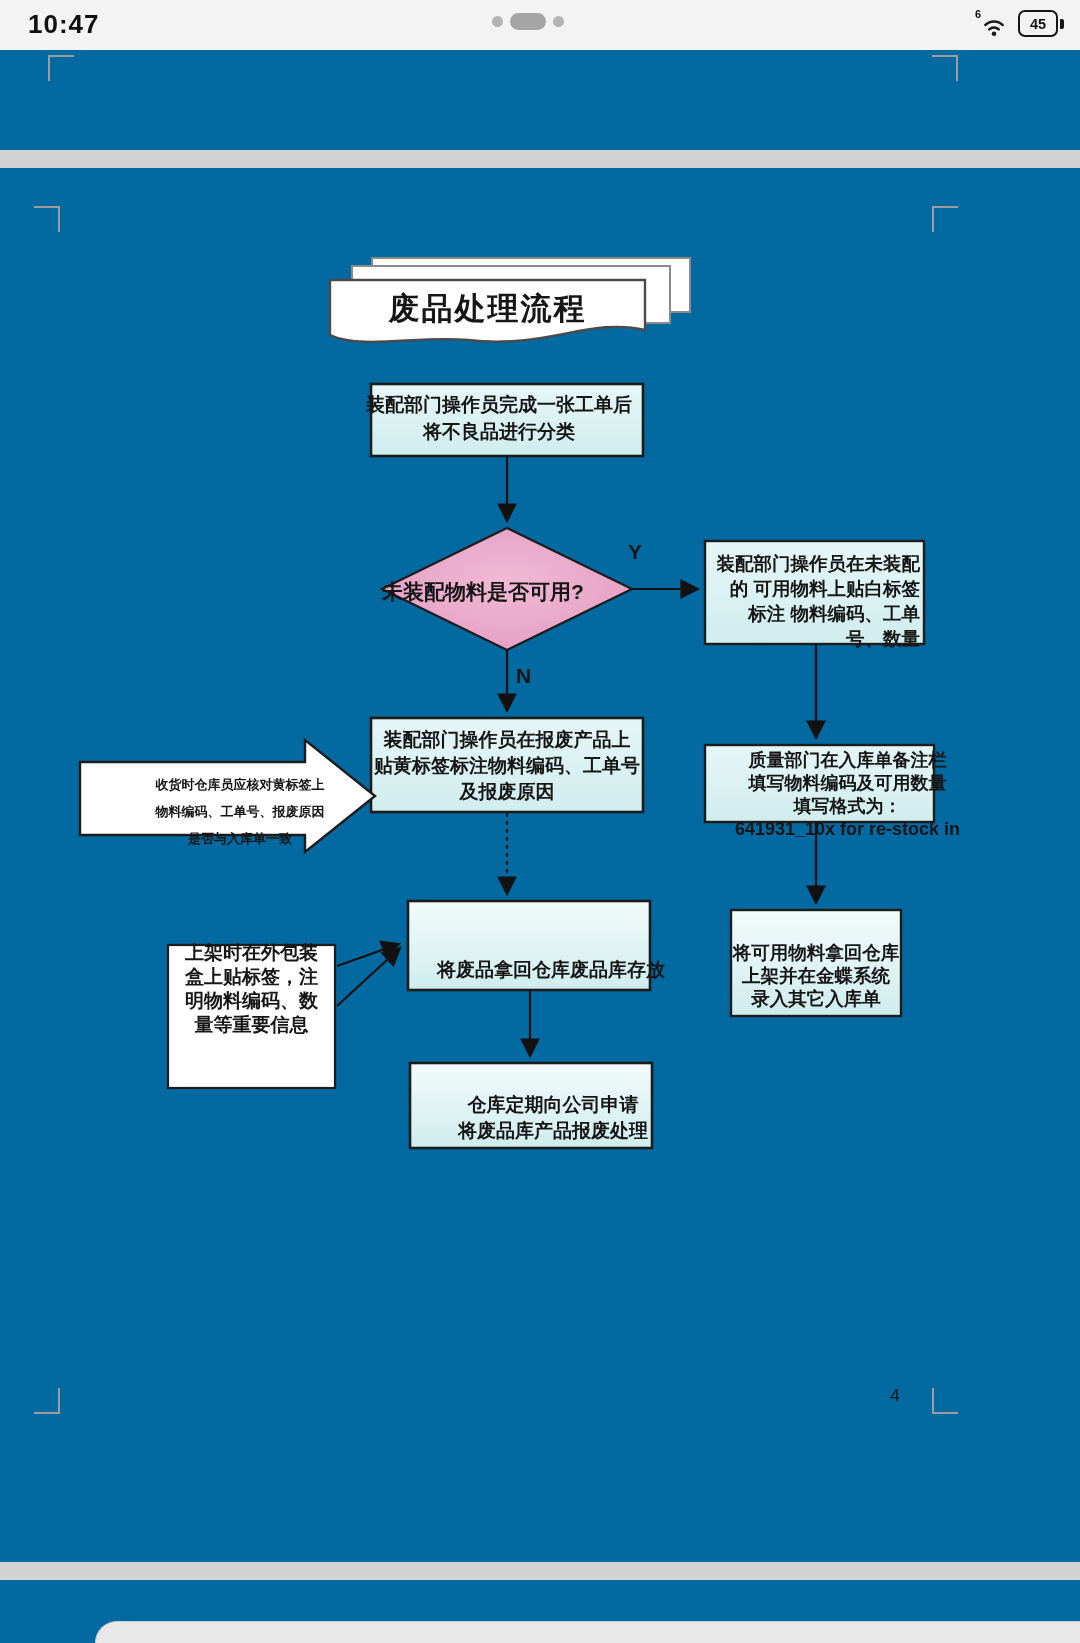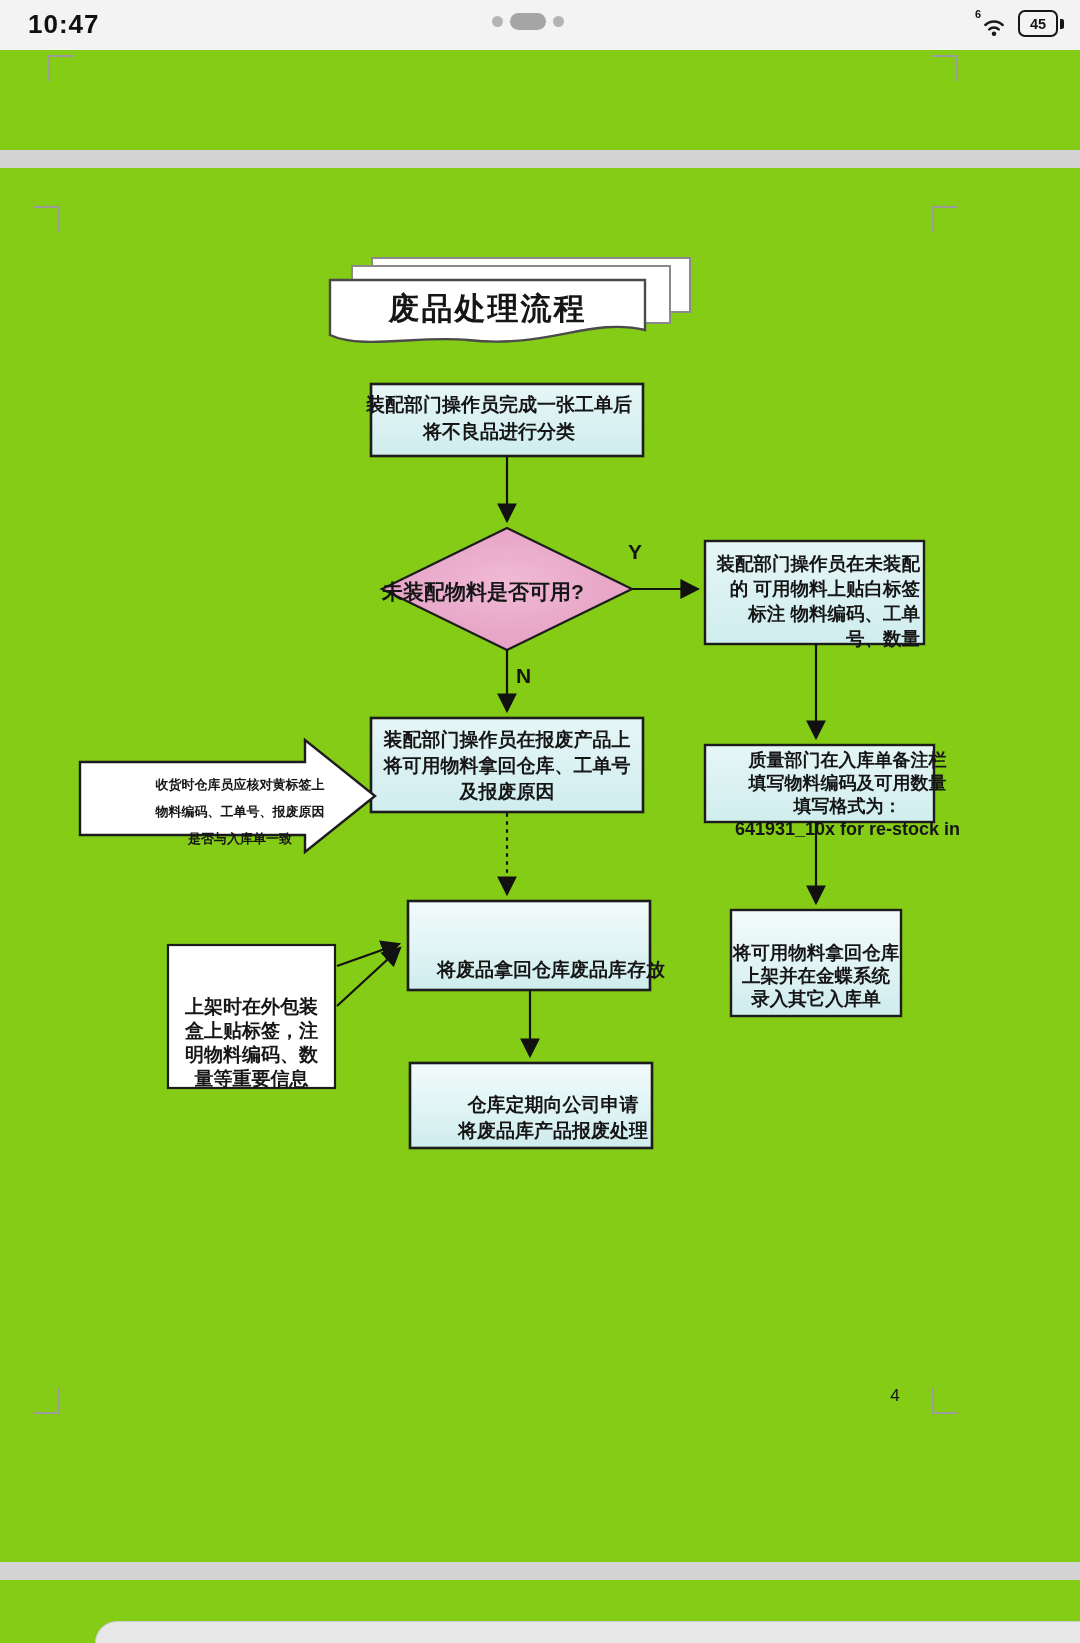--- a/index.html
+++ b/index.html
@@ -1,16 +1,16 @@
 <!DOCTYPE html>
 <html><head>
 <meta charset="utf-8">
 <style>
   html,body{margin:0;padding:0;background:#ffffff;}
-  .screen{position:relative;width:1080px;height:1643px;background:#84cc16;overflow:hidden;
+  .screen{position:relative;width:1080px;height:1643px;background:#0369a1;overflow:hidden;
           font-family:"Liberation Sans","DejaVu Sans",sans-serif;color:#161616;}
 
   
   .status-bar{position:absolute;left:0;top:0;width:1080px;height:50px;background:#f3f3f3;}
   .sb-time{position:absolute;left:28px;top:9px;font-size:26px;font-weight:700;letter-spacing:1px;color:#101010;}
   .cutout{position:absolute;left:492px;top:13px;display:flex;align-items:center;gap:7px;}
   .cutout .dot{width:11px;height:11px;border-radius:50%;background:#b4b4b4;}
   .cutout .pill{width:36px;height:17px;border-radius:9px;background:#a5a5a5;}
   .sb-right{position:absolute;right:16px;top:9px;display:flex;align-items:flex-start;gap:9px;}
   .wifi{position:relative;width:34px;height:30px;}
@@ -40,21 +40,21 @@
   #t-title  {left:330px;top:288px;width:315px;text-align:center;font-size:31px;letter-spacing:2px;}
   #t-start  {left:363px;top:391px;width:272px;text-align:center;font-size:19px;line-height:27px;}
   #t-decision{left:382px;top:578px;width:250px;font-size:21px;}
   #t-y      {left:628px;top:540px;font-size:21px;}
   #t-n      {left:516px;top:664px;font-size:21px;}
   #t-white  {left:714px;top:551px;width:206px;font-size:18.5px;line-height:25px;text-align:right;}
   #t-yellow {left:371px;top:727px;width:272px;font-size:19px;line-height:26px;text-align:center;}
   #t-recv   {left:97px;top:771px;width:286px;font-size:13px;line-height:27px;text-align:center;}
   #t-quality{left:705px;top:749px;width:229px;font-size:18px;line-height:23px;text-align:center;padding-left:28px;}
   #t-store  {left:408px;top:957px;width:286px;font-size:19px;text-align:center;}
-  #t-shelf  {left:168px;top:995px;width:167px;font-size:19px;line-height:24px;text-align:center;}
+  #t-shelf  {left:168px;top:941px;width:167px;font-size:19px;line-height:24px;text-align:center;}
   #t-usable {left:723px;top:941px;width:186px;font-size:18.5px;line-height:23px;text-align:center;}
   #t-apply  {left:410px;top:1092px;width:286px;font-size:19px;line-height:26px;text-align:center;}
   #t-pagenum{left:878px;top:1386px;width:34px;text-align:center;font-size:17px;font-weight:400;}
 </style>
 </head>
 <body>
 
 <div class="screen">
 
   <div class="status-bar">
@@ -148,21 +148,21 @@
   <div class="fct" id="t-start">装配部门操作员完成一张工单后
 将不良品进行分类</div>
   <div class="fct" id="t-decision">未装配物料是否可用?</div>
   <div class="fct" id="t-y">Y</div>
   <div class="fct" id="t-n">N</div>
   <div class="fct" id="t-white">装配部门操作员在未装配
 的 可用物料上贴白标签
 标注 物料编码、工单
 号、数量</div>
   <div class="fct" id="t-yellow">装配部门操作员在报废产品上
-将可用物料拿回仓库、工单号
+贴黄标签标注物料编码、工单号
 及报废原因</div>
   <div class="fct" id="t-recv">收货时仓库员应核对黄标签上
 物料编码、工单号、报废原因
 是否与入库单一致</div>
   <div class="fct" id="t-quality">质量部门在入库单备注栏
 填写物料编码及可用数量
 填写格式为：
 641931_10x for re-stock in</div>
   <div class="fct" id="t-store">将废品拿回仓库废品库存放</div>
   <div class="fct" id="t-shelf">上架时在外包装

